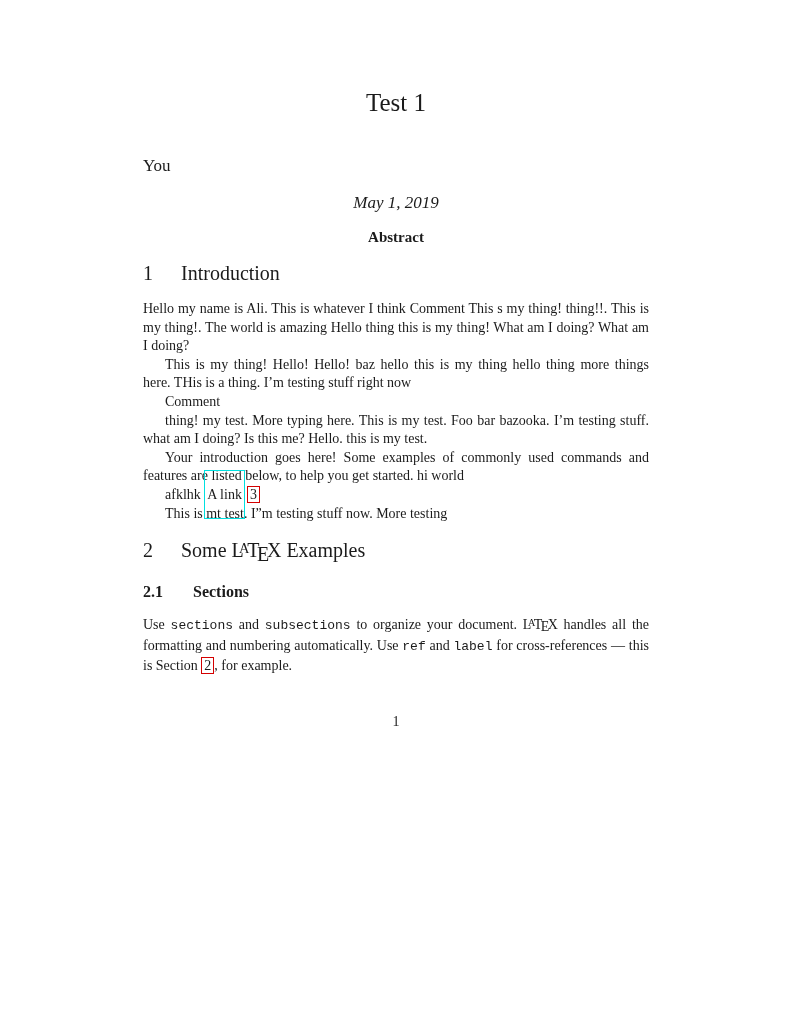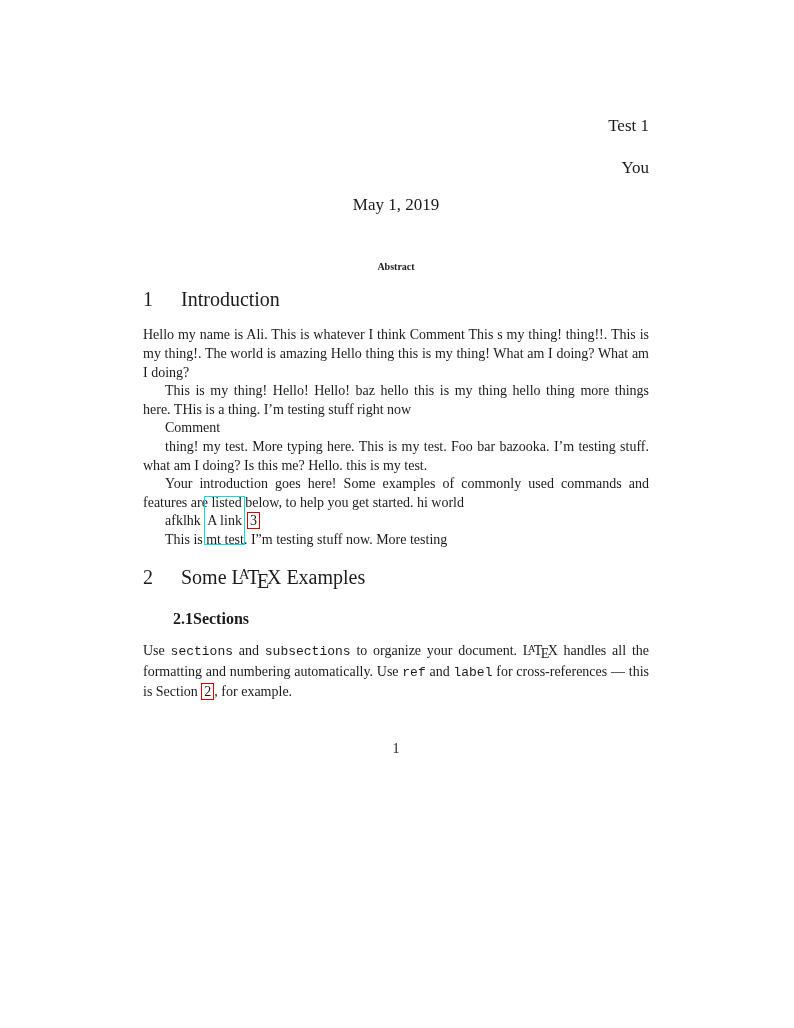--- a/index.html
+++ b/index.html
@@ -7,40 +7,41 @@
     width: 794px; height: 1028px;
     background: #ffffff;
     font-family: "Liberation Serif", "DejaVu Serif", serif;
     color: #1b1b1b;
     overflow: hidden;
   }
   .page { position: relative; width: 794px; height: 1028px; }
   .content { margin-left: 143px; margin-right: 145px; }
 
   .doc-title {
-    margin-top: 116px;
-    text-align: right;
-    font-size: 17px;
+    margin-top: 88px;
+    text-align: center;
+    font-size: 25px;
     line-height: 1.2;
   }
   .author {
-    margin-top: 22px;
-    text-align: right;
+    margin-top: 38px;
+    text-align: left;
     font-size: 17px;
   }
   .date {
     margin-top: 17px;
     text-align: center;
     font-size: 17px;
+    font-style: italic;
   }
   .abstract-heading {
-    margin-top: 46px;
+    margin-top: 16px;
     text-align: center;
     font-weight: bold;
-    font-size: 10px;
+    font-size: 15px;
   }
   .abstract-body {
     margin-top: 12px;
     padding-left: 47px;
     padding-right: 47px;
     text-indent: 13px;
     font-size: 14px;
   }
 
   h2.section {
@@ -49,21 +50,21 @@
     font-weight: normal;
     line-height: 1.15;
   }
   h3.subsection {
     margin: 17px 0 0 0;
     font-size: 16px;
     font-weight: bold;
     line-height: 1.15;
   }
   .secnum { display: inline-block; min-width: 38px; }
-  .subsecnum { display: inline-block; min-width: 50px; text-align: right; }
+  .subsecnum { display: inline-block; min-width: 50px; }
 
   p.body-par {
     margin: 0;
     font-size: 14px;
     line-height: 18.6px;
     text-align: justify;
     text-indent: 22px;
   }
   p.first { margin-top: 15px; text-indent: 0; }
   p.after-head { margin-top: 12px; text-indent: 0; }

